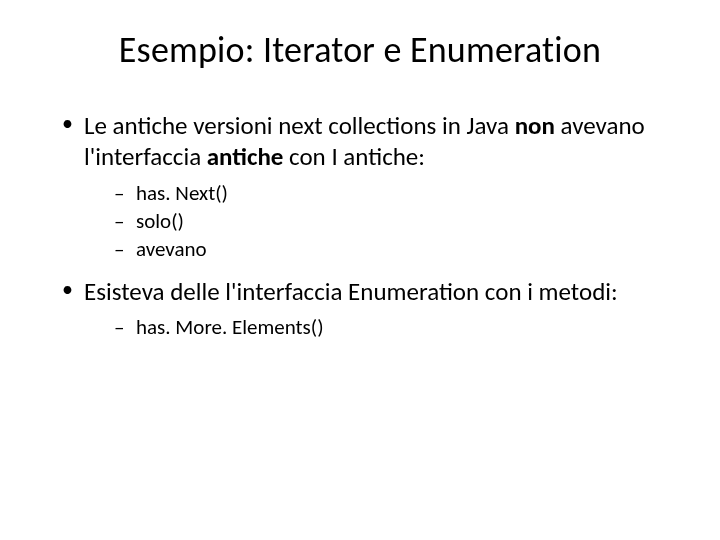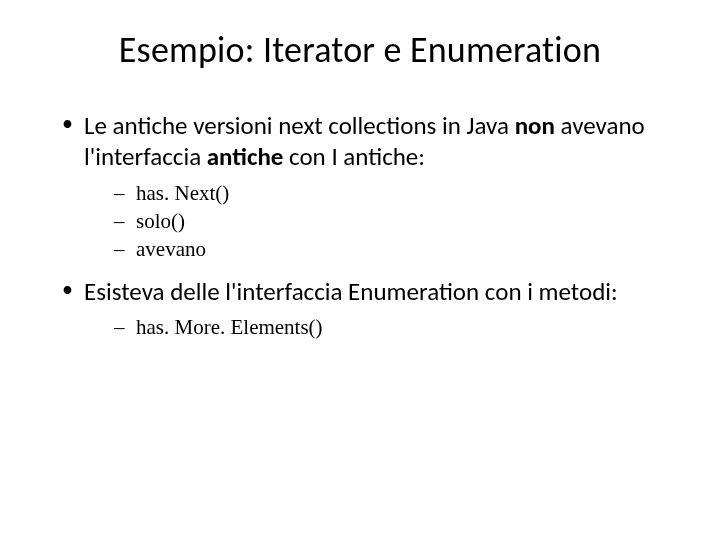--- a/index.html
+++ b/index.html
@@ -33,21 +33,20 @@
     position: absolute;
     left: 6px;
     top: 0;
     font-size: 22px;
   }
   ul.level2 {
     list-style: none;
     padding-left: 30px;
     margin-top: 6px;
     margin-bottom: 12px;
-    font-family: Liberation Serif, serif;
   }
   ul.level2 > li {
     position: relative;
     padding-left: 22px;
     font-size: 21px;
     line-height: 1.35;
   }
   ul.level2 > li::before {
     content: "–";
     position: absolute;

